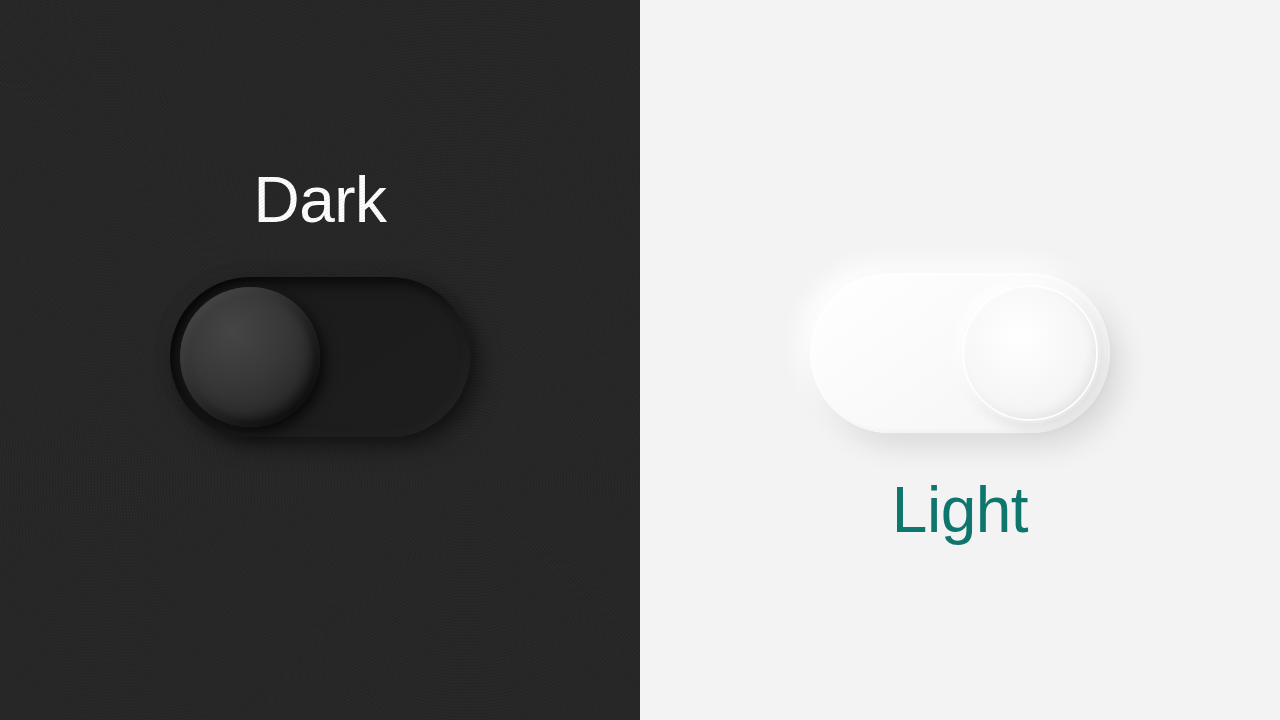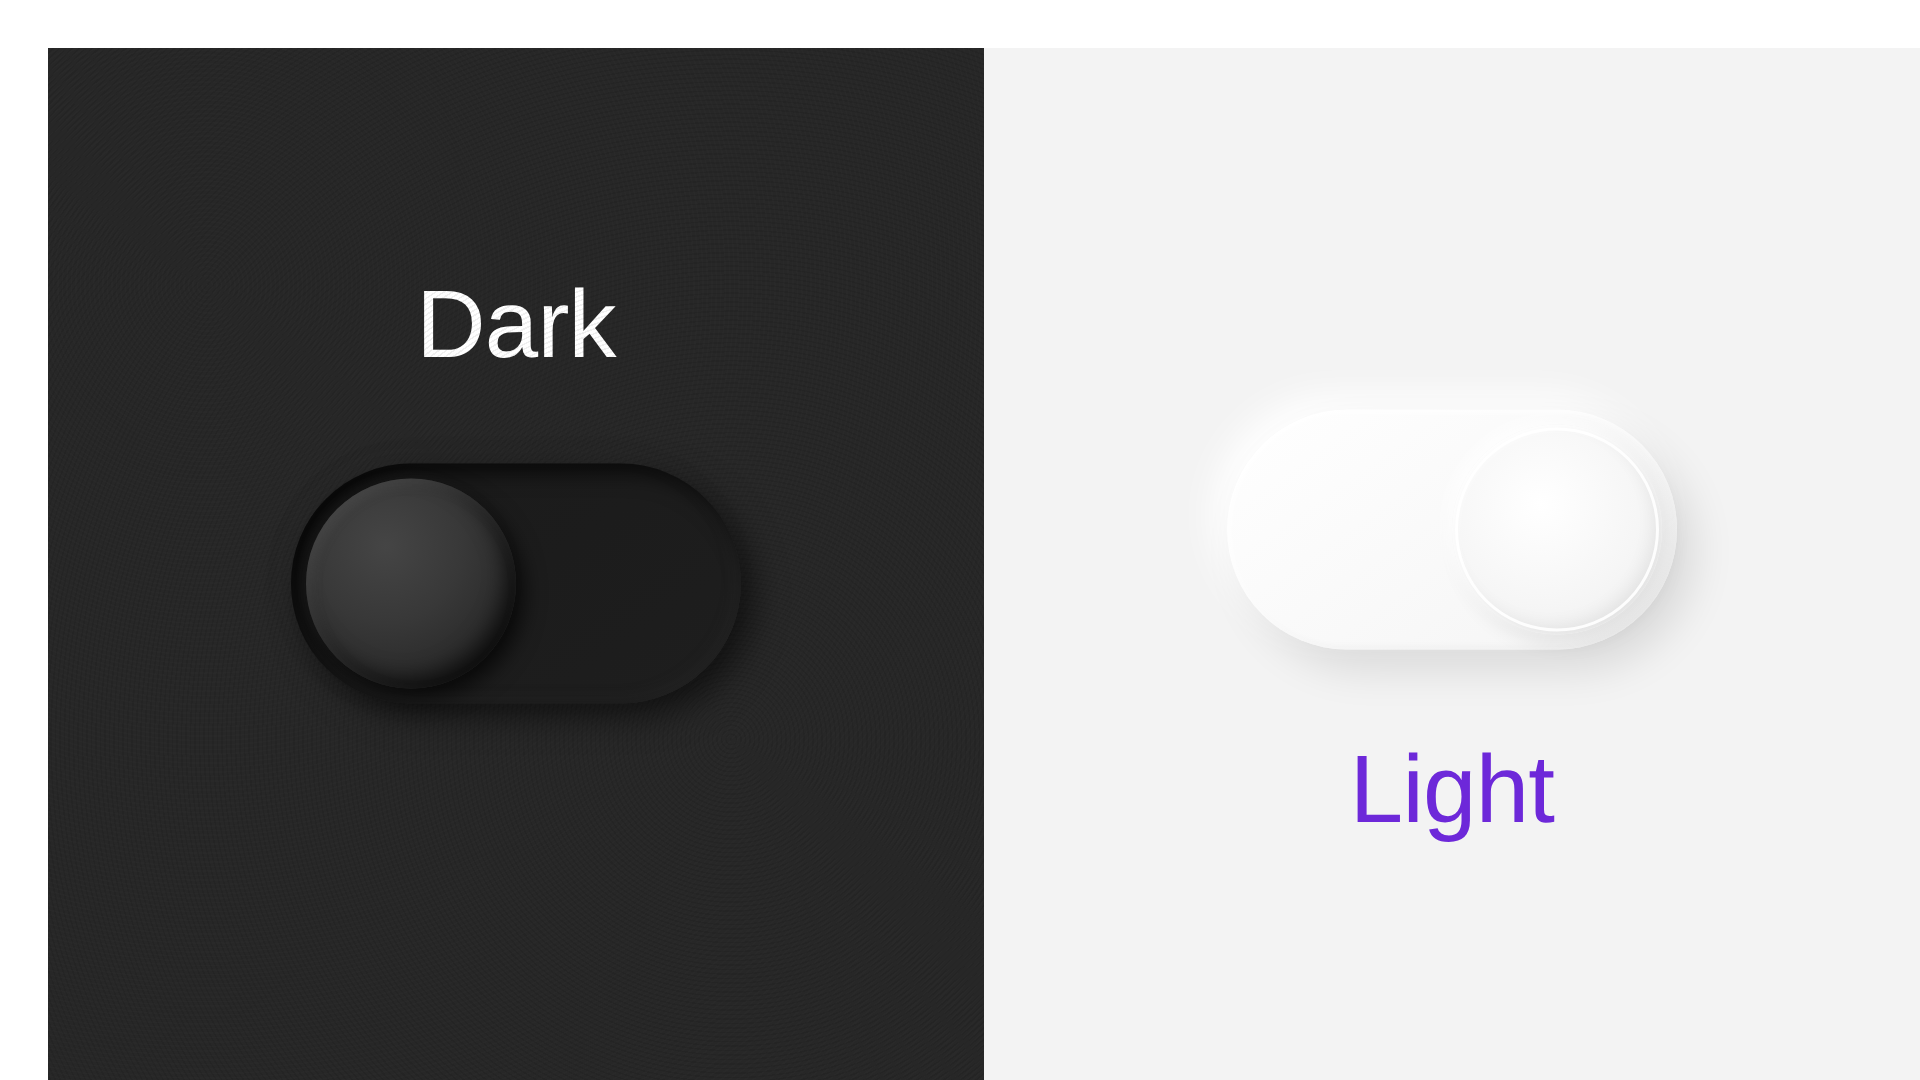--- a/index.html
+++ b/index.html
@@ -1,17 +1,17 @@
 <!DOCTYPE html>
 <html><head>
   <meta charset="utf-8">
   <style>
     * {
       margin: 0;
-      padding: 16px;
+      padding: 0;
       box-sizing: border-box;
     }
 
     body {
       width: 1280px;
       height: 720px;
       overflow: hidden;
       font-family: 'Segoe UI', -apple-system, BlinkMacSystemFont, sans-serif;
       display: flex;
     }
@@ -51,21 +51,21 @@
       font-weight: 500;
       letter-spacing: -0.5px;
     }
 
     .label-dark {
       color: #ffffff;
       margin-top: -120px;
     }
 
     .label-light {
-      color: #6d28d9;
+      color: #0f766e;
       order: 2;
       margin-bottom: -100px;
     }
 
     
     .toggle-dark {
       width: 300px;
       height: 160px;
       border-radius: 80px;
       background: linear-gradient(145deg, #1a1a1a, #1e1e1e);

